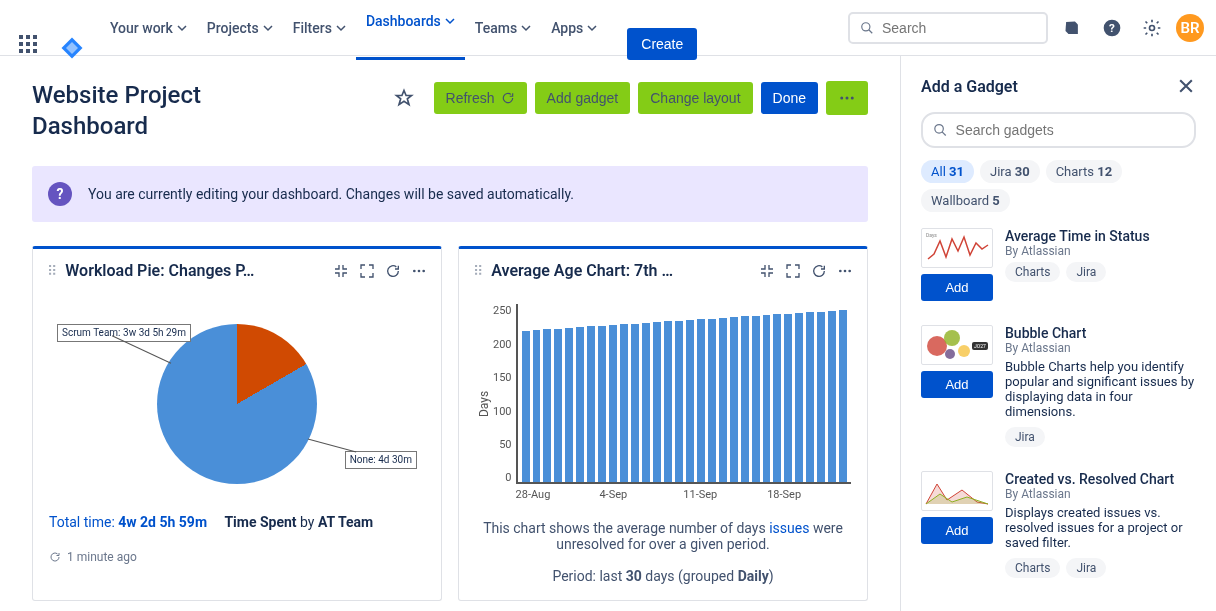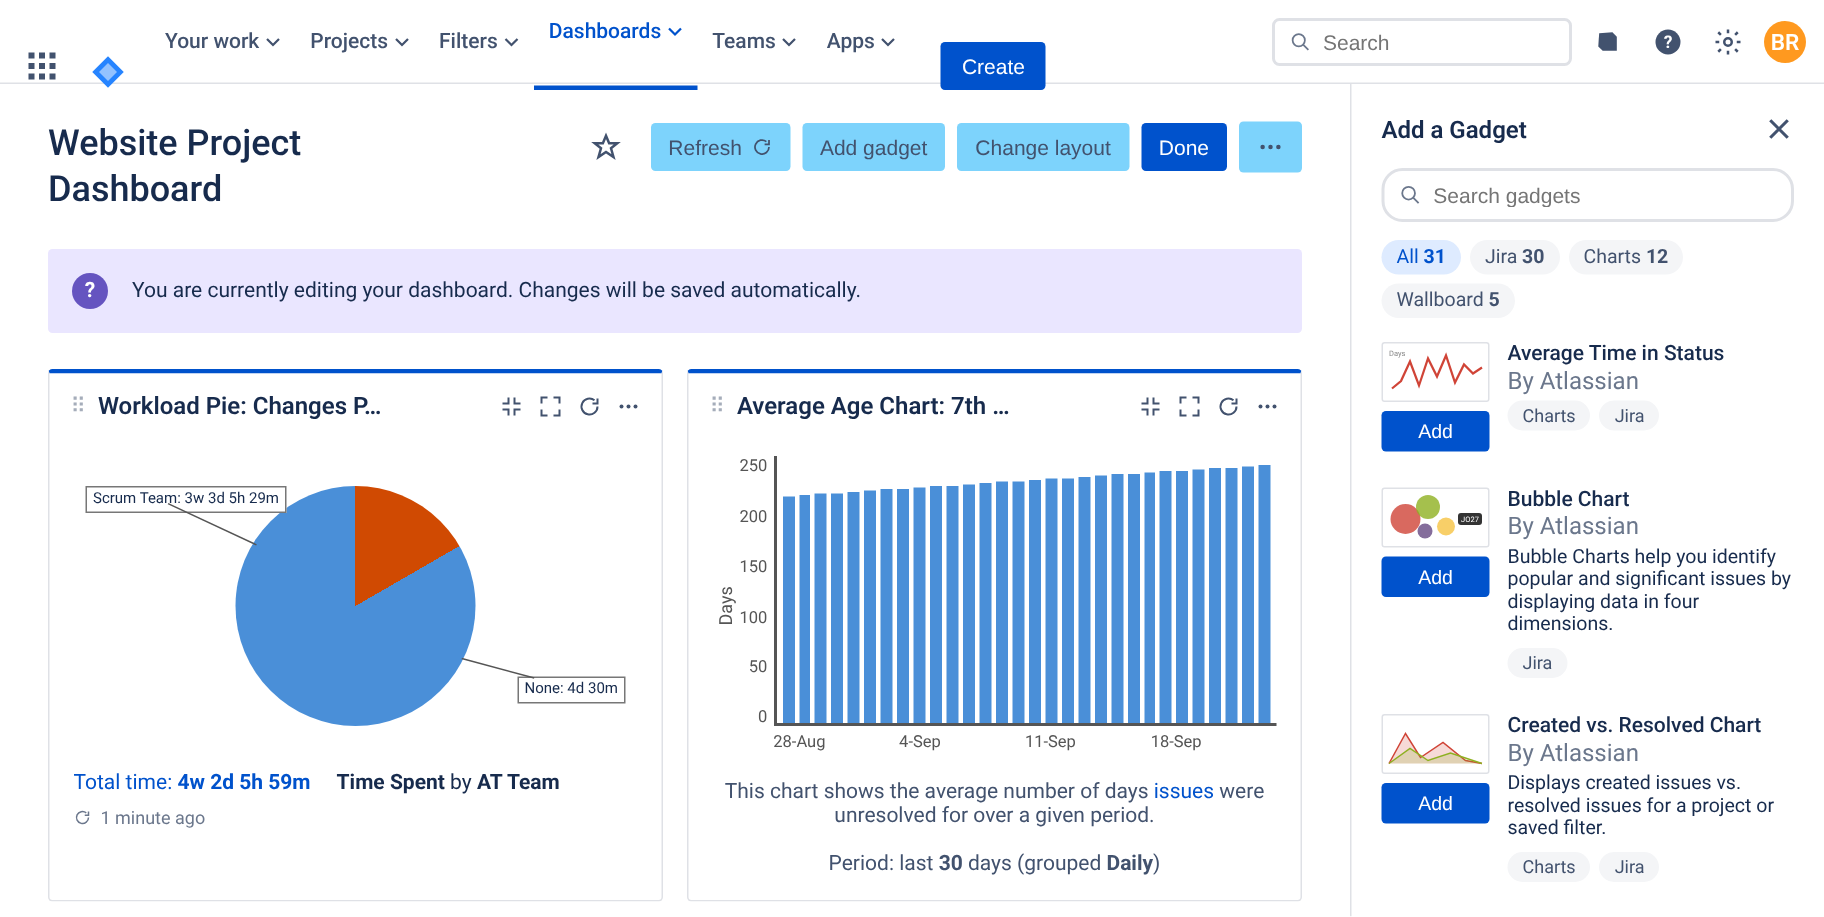--- a/index.html
+++ b/index.html
@@ -15,41 +15,41 @@
 .nav-right { margin-left: auto; display: flex; align-items: center; gap: 8px; }
 .search-box { background: #fff; border: 2px solid #dfe1e6; border-radius: 5px; padding: 6px 10px; width: 200px; display: flex; align-items: center; gap: 8px; color: #6b778c; }
 .search-box input { border: none; outline: none; width: 100%; font-size: 14px; }
 .icon-btn { width: 32px; height: 32px; display: flex; align-items: center; justify-content: center; border-radius: 50%; cursor: pointer; }
 .avatar { width: 28px; height: 28px; border-radius: 50%; background: #FF991F; color: #fff; display: flex; align-items: center; justify-content: center; font-size: 15px; font-weight: 600; }
 .main { display: flex; height: calc(100vh - 56px); }
 .content { flex: 1; padding: 24px 32px; overflow-y: auto; }
 .header-row { display: flex; align-items: flex-start; justify-content: space-between; }
 .page-title { font-size: 24px; font-weight: 500; color: #172B4D; line-height: 1.3; max-width: 280px; }
 .header-actions { display: flex; align-items: center; gap: 8px; }
-.hbtn { background: #7dd3fc; border: none; padding: 8px 12px; border-radius: 3px; cursor: pointer; font-size: 14px; color: #42526E; font-weight: 500; display: flex; align-items: center; gap: 6px; }
+.hbtn { background: #84cc16; border: none; padding: 8px 12px; border-radius: 3px; cursor: pointer; font-size: 14px; color: #42526E; font-weight: 500; display: flex; align-items: center; gap: 6px; }
 .hbtn.primary { background: #0052CC; color: #fff; }
 .hbtn.ghost { background: transparent; }
 .info-banner { background: #EAE6FF; border-radius: 3px; padding: 16px; display: flex; align-items: center; gap: 16px; margin-top: 24px; }
 .info-icon { width: 24px; height: 24px; border-radius: 50%; background: #6554C0; color: #fff; display: flex; align-items: center; justify-content: center; font-weight: 700; flex-shrink: 0; }
 .gadgets { display: flex; gap: 16px; margin-top: 24px; }
 .gadget { flex: 1; border: 1px solid #dfe1e6; border-top: 3px solid #0052CC; border-radius: 3px; background: #fff; }
 .gadget-header { display: flex; align-items: center; padding: 12px 14px; gap: 8px; }
 .drag-handle { color: #a5adba; cursor: grab; }
 .gadget-title { font-weight: 600; font-size: 16px; flex: 1; white-space: nowrap; overflow: hidden; text-overflow: ellipsis; }
 .gadget-icons { display: flex; gap: 10px; }
 .gadget-body { padding: 12px 16px 16px; }
 .pie-wrap { position: relative; height: 200px; display: flex; align-items: center; justify-content: center; }
 .pie { width: 160px; height: 160px; border-radius: 50%; background: conic-gradient(#D04A02 0deg 60deg, #4A8FD8 60deg 360deg); }
 .pie-label { position: absolute; background: #fff; border: 1px solid #777; font-size: 10px; padding: 2px 4px; text-align: center; line-height: 1.2; }
 .pie-label.l1 { left: 8px; top: 20px; }
 .pie-label.l2 { right: 8px; bottom: 35px; }
 .leader { position: absolute; background: #555; height: 1px; }
 .pie-footer { margin-top: 10px; font-size: 14px; }
 .pie-footer .link { color: #0052CC; }
-.updated { margin-top: 8px; color: #6b778c; font-size: 12px; display: flex; align-items: center; gap: 6px; }
+.updated { margin-top: 20px; color: #6b778c; font-size: 12px; display: flex; align-items: center; gap: 6px; }
 .bar-chart-wrap { display: flex; height: 200px; }
 .y-axis-label { writing-mode: vertical-rl; transform: rotate(180deg); font-size: 12px; color: #555; text-align: center; padding: 0 2px; }
 .y-ticks { display: flex; flex-direction: column; justify-content: space-between; font-size: 11px; color: #555; text-align: right; padding-right: 4px; height: 180px; }
 .bars-area { flex: 1; }
 .bars { display: flex; align-items: flex-end; height: 180px; gap: 3px; border-left: 2px solid #555; border-bottom: 2px solid #555; padding: 0 4px; }
 .bar { flex: 1; background: #4A8FD8; }
 .x-ticks { display: flex; font-size: 11px; color: #555; padding-top: 4px; }
 .x-tick { flex: 1; text-align: left; }
 .chart-desc { text-align: center; margin-top: 16px; font-size: 14px; color: #42526E; }
 .chart-desc .link { color: #0052CC; }
@@ -61,21 +61,21 @@
 .filter-pills { display: flex; gap: 6px; flex-wrap: wrap; margin-bottom: 16px; }
 .pill { background: #f4f5f7; border-radius: 12px; padding: 4px 10px; font-size: 13px; color: #42526E; cursor: pointer; }
 .pill.active { background: #DEEBFF; color: #0052CC; }
 .pill .count { font-weight: 700; }
 .gadget-entry { display: flex; gap: 12px; margin-bottom: 24px; }
 .entry-left { width: 72px; flex-shrink: 0; }
 .thumb { width: 72px; height: 40px; border: 1px solid #dfe1e6; border-radius: 2px; display: flex; align-items: center; justify-content: center; overflow: hidden; margin-bottom: 6px; background: #fff; }
 .add-btn { background: #0052CC; color: #fff; border: none; width: 72px; padding: 6px 0; border-radius: 3px; cursor: pointer; font-size: 13px; font-weight: 500; }
 .entry-right { flex: 1; }
 .entry-title { font-weight: 500; color: #172B4D; font-size: 14px; }
-.entry-vendor { font-size: 16px; color: #6b778c; margin-bottom: 4px; }
+.entry-vendor { font-size: 12px; color: #6b778c; margin-bottom: 4px; }
 .entry-desc { font-size: 13px; color: #172B4D; margin-bottom: 8px; }
 .entry-tags { display: flex; gap: 6px; }
 .tag { background: #f4f5f7; border-radius: 10px; padding: 3px 10px; font-size: 12px; color: #42526E; }
 svg { display: block; }
 </style>
 </head>
 <body>
 
 <div class="topnav">
   <div class="nav-left">

